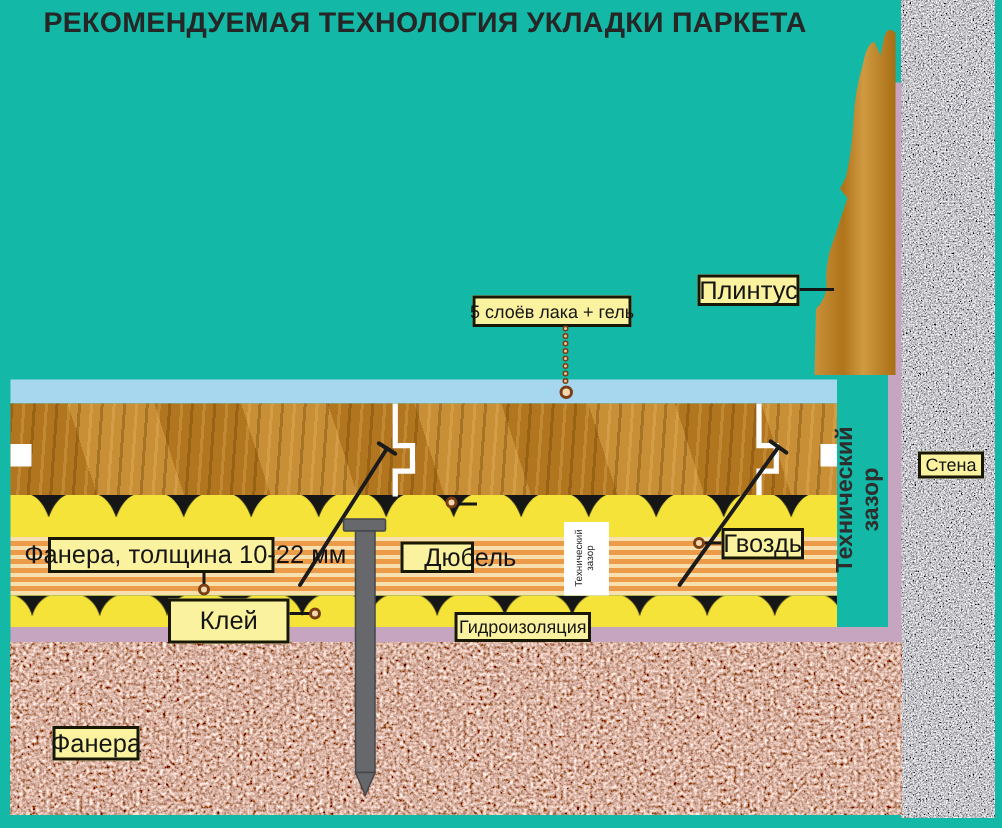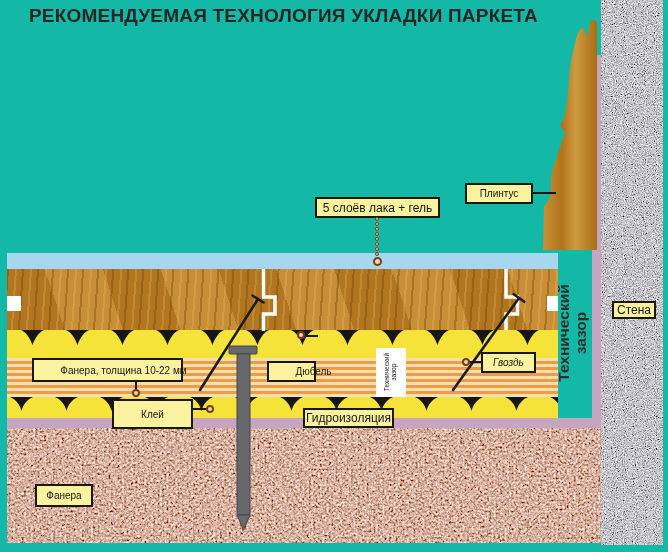--- a/index.html
+++ b/index.html
@@ -34,31 +34,31 @@
   .glue-bottom{left:7px;top:397px;width:551px;height:21px;background:var(--glue-yellow,#F6E339);}
   .waterproof-h{left:7px;top:418px;width:594px;height:10px;background:var(--waterproofing-mauve,#C6A5C1);}
   .waterproof-v{left:592px;top:55px;width:9px;height:373px;background:var(--waterproofing-mauve,#C6A5C1);}
   .plywood-gap{left:376px;top:348px;width:30px;height:49px;background:#fff;}
   
   #over-svg{left:0;top:0;z-index:3;pointer-events:none;}
   
   .co{
     z-index:4;background:var(--callout-bg,#FAF29E);border:2px solid #171704;
     color:#151515;display:flex;align-items:center;justify-content:center;
-    font-size:10px;box-sizing:border-box;white-space:nowrap;
+    font-size:17px;box-sizing:border-box;white-space:nowrap;
   }
   .co-parquet   {left:32px; top:282px;width:150px;height:25px;}
   .co-plywood   {left:32px; top:358px;width:151px;height:24px;padding-left:32px;}
   .co-glue-parq {left:318px;top:327px;width:100px;height:19px;font-size:12px;}
   .co-dowel     {left:267px;top:361px;width:49px; height:21px;padding-left:44px;}
-  .co-nail      {left:481px;top:352px;width:55px; height:21px;font-style:italic;}
+  .co-nail      {left:481px;top:352px;width:55px; height:21px;}
   .co-waterproof{left:303px;top:408px;width:91px; height:20px;font-size:12px;}
   .co-glue      {left:112px;top:399px;width:81px; height:30px;}
   .co-screed    {left:35px; top:484px;width:58px; height:23px;}
-  .co-lacquer   {left:315px;top:197px;width:125px;height:21px;font-size:12px;}
+  .co-lacquer   {left:315px;top:197px;width:106px;height:21px;font-size:12px;}
   .co-plinth    {left:465px;top:183px;width:68px; height:21px;}
   .co-wall      {left:612px;top:301px;width:44px; height:18px;font-size:12px;}
   
   .lead{z-index:4;background:#161616;height:2px;}
   .lead-v{z-index:4;background:#161616;width:2px;}
   .dot{
     z-index:4;width:8px;height:8px;border-radius:50%;box-sizing:border-box;
     border:2px solid #7A3E12;background:#F3D7AE;
   }
   .dots-col{z-index:4;left:375px;top:217px;display:flex;flex-direction:column;gap:1px;align-items:center;}

